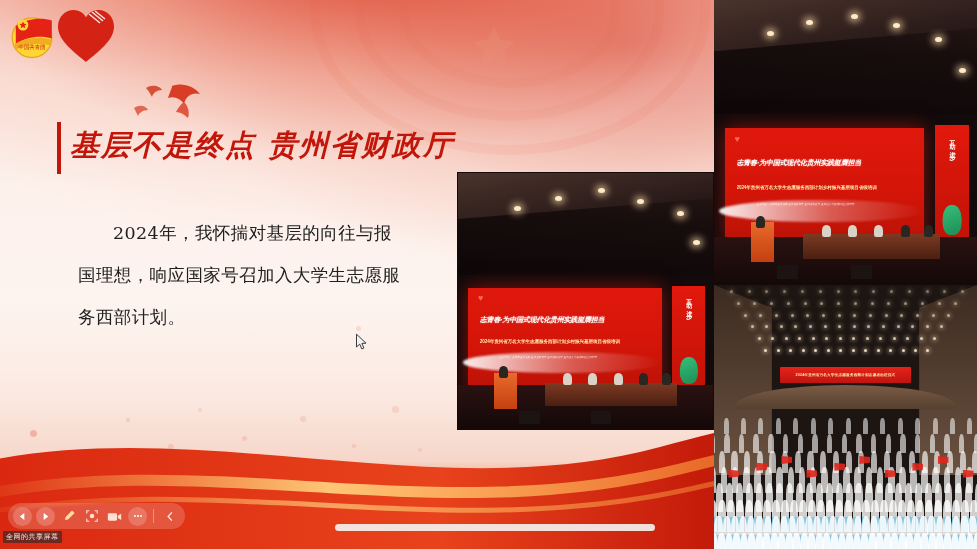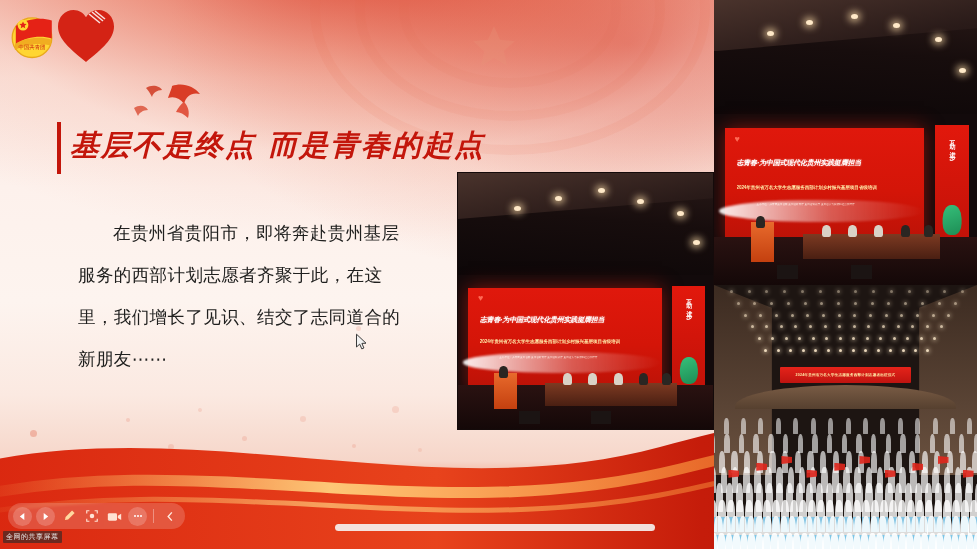--- a/index.html
+++ b/index.html
@@ -327,24 +327,24 @@
 
 
     <svg class="doves" viewBox="0 0 110 46">
       <path fill="#d8361f" d="M44 8 C54 4 66 8 72 16 C64 14 58 18 56 26 C52 20 46 18 40 20 C42 14 44 10 44 8Z"></path>
       <path fill="#e0503a" d="M56 24 C60 28 62 34 60 40 C56 36 52 34 48 34 C50 30 53 26 56 24Z"></path>
       <path fill="#cf3b24" d="M18 10 C24 6 32 8 34 12 C29 12 25 15 24 19 C22 15 20 12 18 10Z" opacity=".9"></path>
       <path fill="#d8452c" d="M6 30 C12 26 18 28 20 32 C15 32 11 35 10 38 C8 34 7 32 6 30Z" opacity=".8"></path>
     </svg>
 
     <div class="sub-rule"></div>
-    <div class="slide-sub">基层不是终点 而是青春的起点</div>
+    <div class="slide-sub">基层不是终点 贵州省财政厅</div>
 
     <div class="body-text">
-      <p>在贵州省贵阳市，即将奔赴贵州基层服务的西部计划志愿者齐聚于此，在这里，我们增长了见识、结交了志同道合的新朋友⋯⋯</p>
+      <p>2024年，我怀揣对基层的向往与报国理想，响应国家号召加入大学生志愿服务西部计划。</p>
     </div>
 
     <div id="inset-photo">
       <div class="stage">
         <div class="ceiling"></div>
           <div class="ceil-edge"></div>
         <div class="spot" style="left:22%;top:13%"></div>
         <div class="spot" style="left:38%;top:9%"></div>
         <div class="spot" style="left:55%;top:6%"></div>
         <div class="spot" style="left:70%;top:10%"></div>

